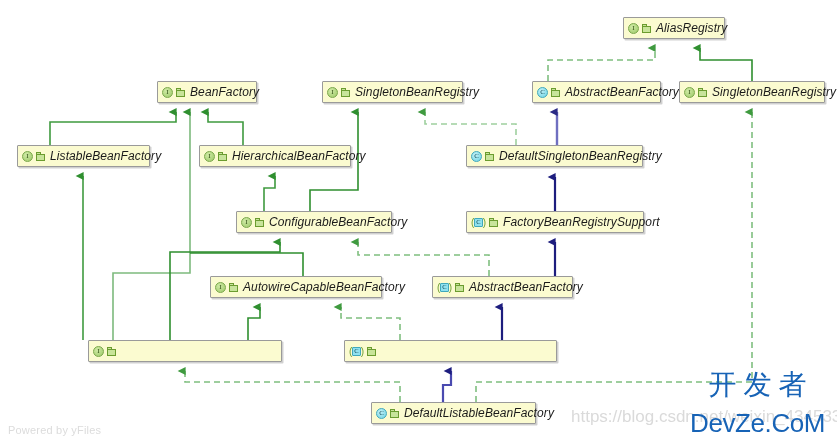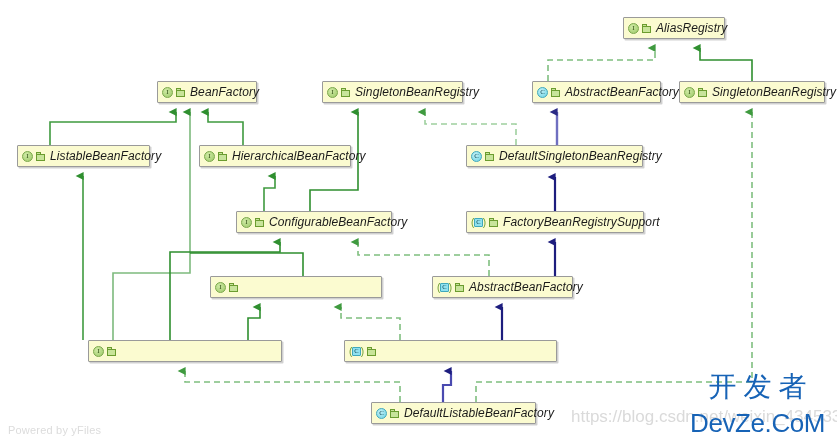--- a/index.html
+++ b/index.html
@@ -164,21 +164,21 @@
     top: 373px;
     z-index: 6;
     text-align: center;
     line-height: 1;
   }
   .wm-devze .cn {
     display: block;
     font-size: 28px;
     color: #1763b6;
     letter-spacing: 7px;
-    font-family: Liberation Serif, serif;
+    font-family: Liberation Mono, monospace;
     font-weight: 400;
     text-indent: 7px;
   }
   .wm-devze .en {
     display: block;
     font-size: 26px;
     color: #1763b6;
     font-family: "Liberation Sans", sans-serif;
     letter-spacing: -0.4px;
     margin-top: 9px;
@@ -367,20 +367,21 @@
   </div>
 
   <div class="node" style="left:210px; top:276px; width:172px;">
     <span class="badges">
       <span class="badge-iface">I</span>
       <span class="badge-pkg">
           <i class="t"></i>
           <i class="b"></i>
         </span>
     </span>
+    <span class="label">AutowireCapableBeanFactory</span>
   </div>
 
   <div class="node" style="left:432px; top:276px; width:141px;">
     <span class="badges">
       <span class="badge-abstract">
         <span class="brk l">(</span>
           <span class="inner">C</span>
           <span class="brk r">)</span>
       </span>
       <span class="badge-pkg">

